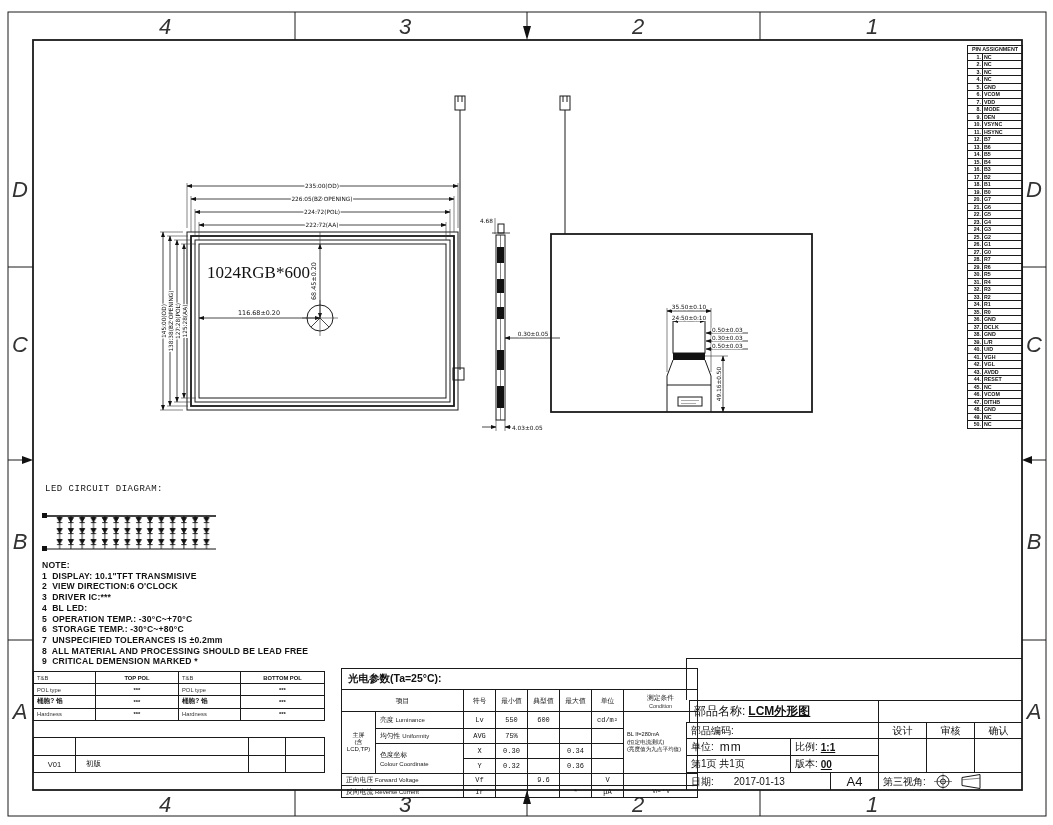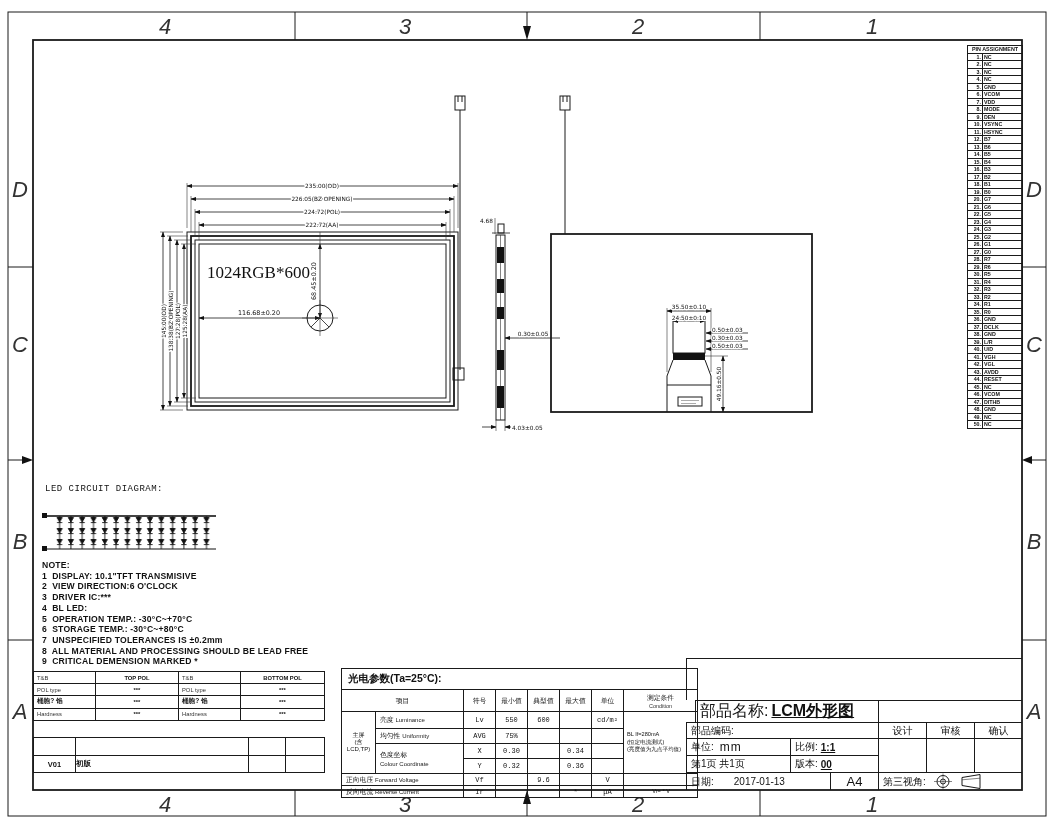--- a/index.html
+++ b/index.html
@@ -26,21 +26,21 @@
   .pins td.num{width:15px;text-align:right;}
 
   
   .pol{left:33px;top:671px;width:291px;font-size:5.8px;color:#333;}
   .pol td{height:12.2px;box-sizing:border-box;padding:0 3px;}
   .pol td.v{text-align:center;font-weight:bold;color:#111;}
   .pol tr.cnrow td.l{font-weight:bold;font-size:6.6px;color:#111;}
 
   
   .rev{left:33px;top:737px;width:291px;font-size:7.5px;}
-  .rev td{box-sizing:border-box;padding:0 0;font-weight:bold;}
+  .rev td{box-sizing:border-box;padding:0 10px;}
   .rev tr.r0 td{height:18px;} .rev tr.r1 td{height:17px;} .rev tr.r2 td{height:18px;}
   .rev td.c{text-align:center;}
 
   
   .opt{left:341px;top:668px;width:356px;font-size:6.5px;}
   .opt td{box-sizing:border-box;padding:0 2px;text-align:center;vertical-align:middle;}
   .opt .t td{height:21px;text-align:left;font-size:10.5px;padding-left:6px;font-weight:bold;}
   .opt .h td{height:22px;font-size:6.8px;}
   .opt .sub{font-size:5.5px;color:#333;}
   .opt td.itm{text-align:left;padding-left:4px;}
@@ -631,21 +631,21 @@
     <td class="val"></td>
     <td class="val">*</td>
     <td class="val">μA</td>
     <td class="cond" style="text-align:center">Vr= * V</td>
   </tr>
 </tbody>
     </table>
 
 <div class="tb">
   <div class="tbc" style="left:0;top:0;width:336px;height:42px"></div>
-  <div class="tbc" style="left:9px;top:42px;width:192px;height:22px;font-size:16px">
+  <div class="tbc" style="left:3px;top:42px;width:192px;height:22px;font-size:12px">
     <span>部品名称:</span>
         <b>LCM外形图</b>
   </div>
   <div class="tbc" style="left:0;top:64px;width:192px;height:16px">
     <span>部品编码:</span>
   </div>
   <div class="tbc" style="left:0;top:80px;width:104px;height:17px">
     <span>单位:</span>
         <span class="unitval">mm</span>
   </div>

